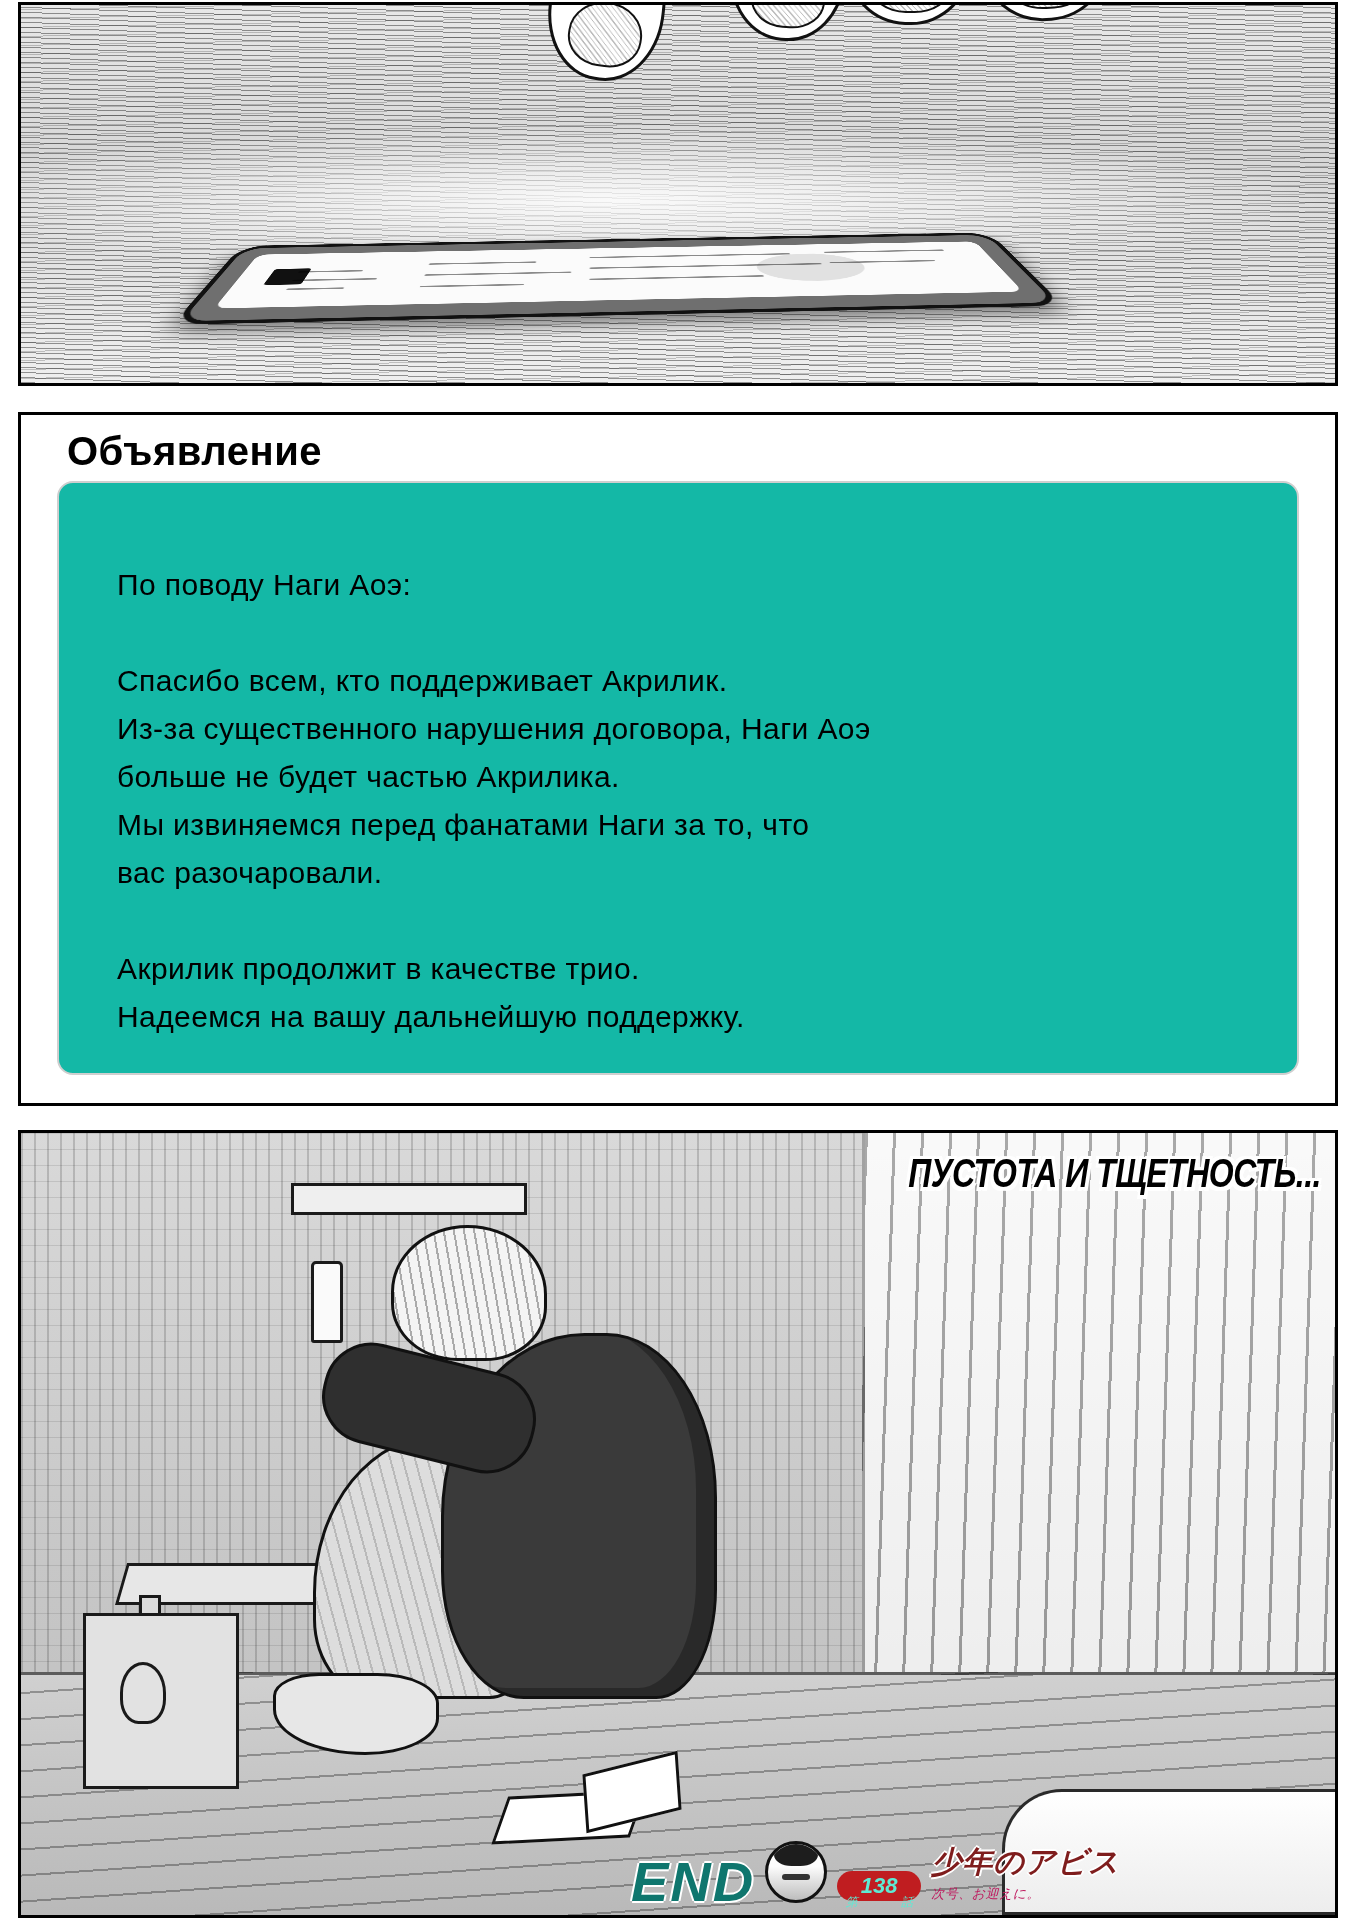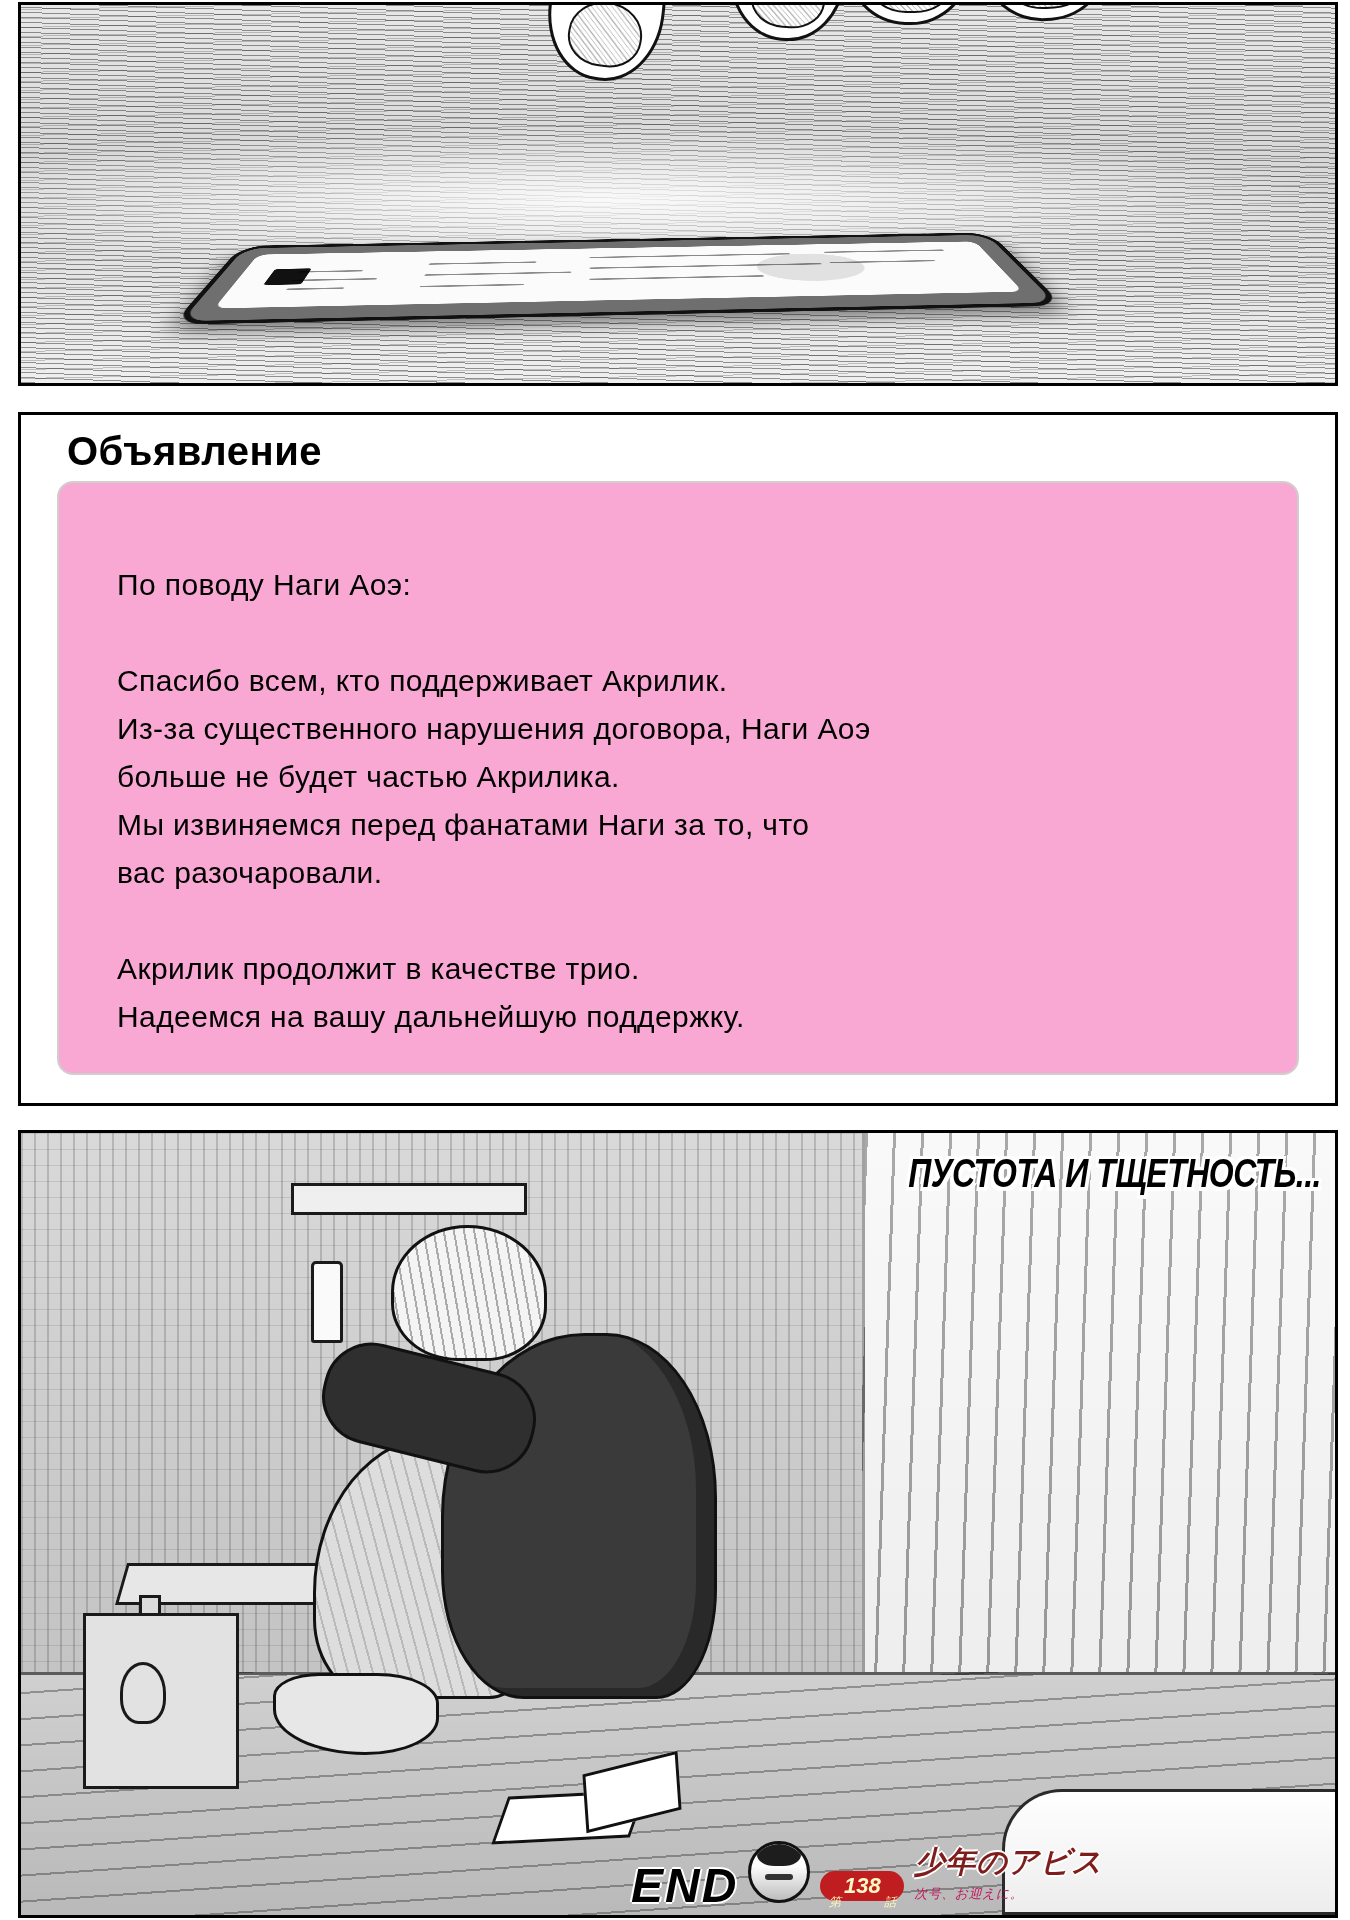--- a/index.html
+++ b/index.html
@@ -133,21 +133,21 @@
     letter-spacing: 0.5px;
   }
   .announce-box {
     position: absolute;
     left: 36px;
     top: 66px;
     right: 36px;
     bottom: 28px;
     border: 2px solid #cfcfcf;
     border-radius: 16px;
-    background: #f9a8d4;
+    background: #14b8a6;
   }
   .announce-body {
     position: absolute;
     left: 58px;
     top: 78px;
     right: 40px;
     font-size: 30px;
     line-height: 48px;
     white-space: pre-wrap;
     letter-spacing: 0.4px;
@@ -325,25 +325,25 @@
   
   .end-strip {
     position: absolute;
     left: 610px;
     bottom: 8px;
     display: flex;
     align-items: flex-end;
     gap: 10px;
   }
   .end-word {
-    font-size: 48px;
+    font-size: 56px;
     font-weight: 700;
     letter-spacing: 2px;
     line-height: 0.9;
-    color: #000000;
+    color: #0f766e;
     text-shadow: 2px 0 0 #fff, -2px 0 0 #fff, 0 2px 0 #fff, 0 -2px 0 #fff;
     text-align: right;
   }
   .end-face {
     width: 56px; height: 56px;
     border-radius: 50%;
     border: 3px solid #111;
     background: linear-gradient(180deg, #fdfdfd 40%, #bdbdbd 100%);
     position: relative;
     overflow: hidden;
@@ -361,21 +361,21 @@
     position: absolute;
     left: 14px; top: 30px; width: 28px; height: 6px;
     background: #333;
     border-radius: 3px;
   }
   .chapter-badge {
     display: flex;
     align-items: center;
     gap: 3px;
     background: #c01d20;
-    color: #fef9c3;
+    color: #5eead4;
     border-radius: 18px;
     padding: 4px 8px;
     margin-bottom: 6px;
     margin-top: 32px;
   }
   .chapter-badge .ch-kanji {
     font-size: 12px;
     line-height: 1.05;
     writing-mode: vertical-rl;
   }

